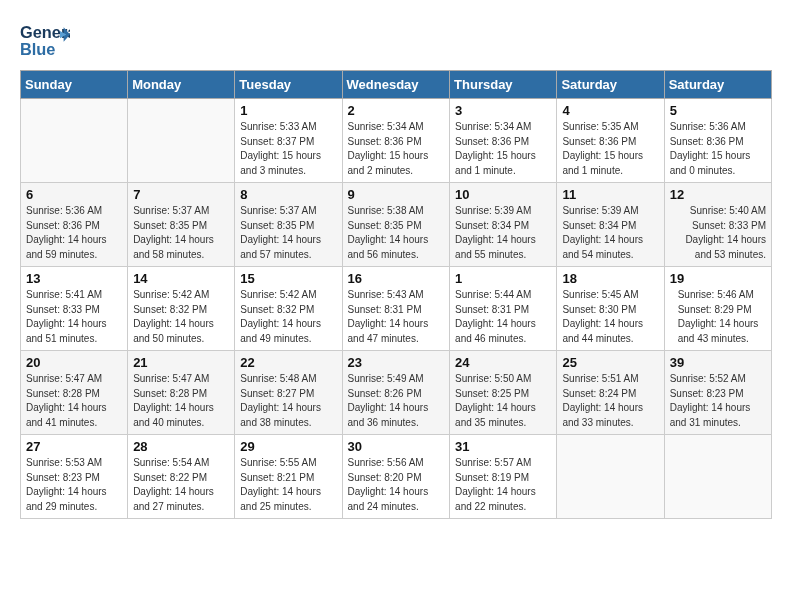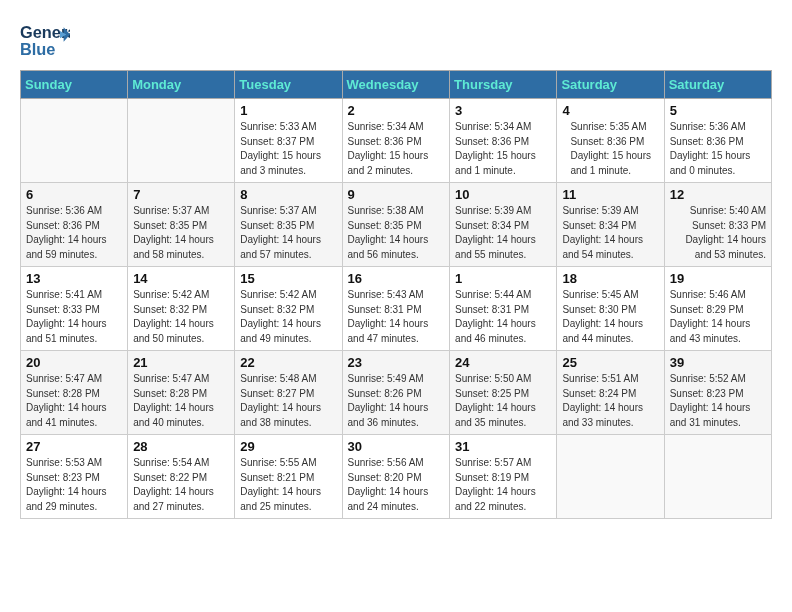--- a/index.html
+++ b/index.html
@@ -29,21 +29,21 @@
       font-size: 16px;
       color: #333;
     }
     .calendar {
       width: 100%;
       border-collapse: collapse;
       font-size: 11px;
     }
     .calendar thead tr th {
       background-color: #2e6da4;
-      color: #5eead4;
+      color: #ffffff;
       padding: 6px 4px;
       text-align: left;
       font-size: 13px;
       border: 1px solid #aaa;
     }
     .calendar tbody tr td {
       border: 1px solid #ccc;
       vertical-align: top;
       padding: 4px 5px;
       width: 108px;
@@ -131,21 +131,21 @@
         </td>
         <td>
           <span class="day-number">3</span>
           <div class="day-info" style="white-space: pre-line;">Sunrise: 5:34 AM
 Sunset: 8:36 PM
 Daylight: 15 hours
 and 1 minute.</div>
         </td>
         <td>
           <span class="day-number">4</span>
-          <div class="day-info" style="white-space: pre-line; margin-left: 8px;">Sunrise: 5:35 AM
+          <div class="day-info" style="white-space: pre-line;">Sunrise: 5:35 AM
 Sunset: 8:36 PM
 Daylight: 15 hours
 and 1 minute.</div>
         </td>
         <td>
           <span class="day-number">5</span>
           <div class="day-info" style="white-space: pre-line;">Sunrise: 5:36 AM
 Sunset: 8:36 PM
 Daylight: 15 hours
 and 0 minutes.</div>
@@ -240,21 +240,21 @@
         </td>
         <td>
           <span class="day-number">18</span>
           <div class="day-info" style="white-space: pre-line;">Sunrise: 5:45 AM
 Sunset: 8:30 PM
 Daylight: 14 hours
 and 44 minutes.</div>
         </td>
         <td>
           <span class="day-number">19</span>
-          <div class="day-info" style="white-space: pre-line;">Sunrise: 5:46 AM
+          <div class="day-info" style="white-space: pre-line; margin-left: 8px;">Sunrise: 5:46 AM
 Sunset: 8:29 PM
 Daylight: 14 hours
 and 43 minutes.</div>
         </td>
       </tr>
       <tr>
         <td>
           <span class="day-number">20</span>
           <div class="day-info" style="white-space: pre-line;">Sunrise: 5:47 AM
 Sunset: 8:28 PM

